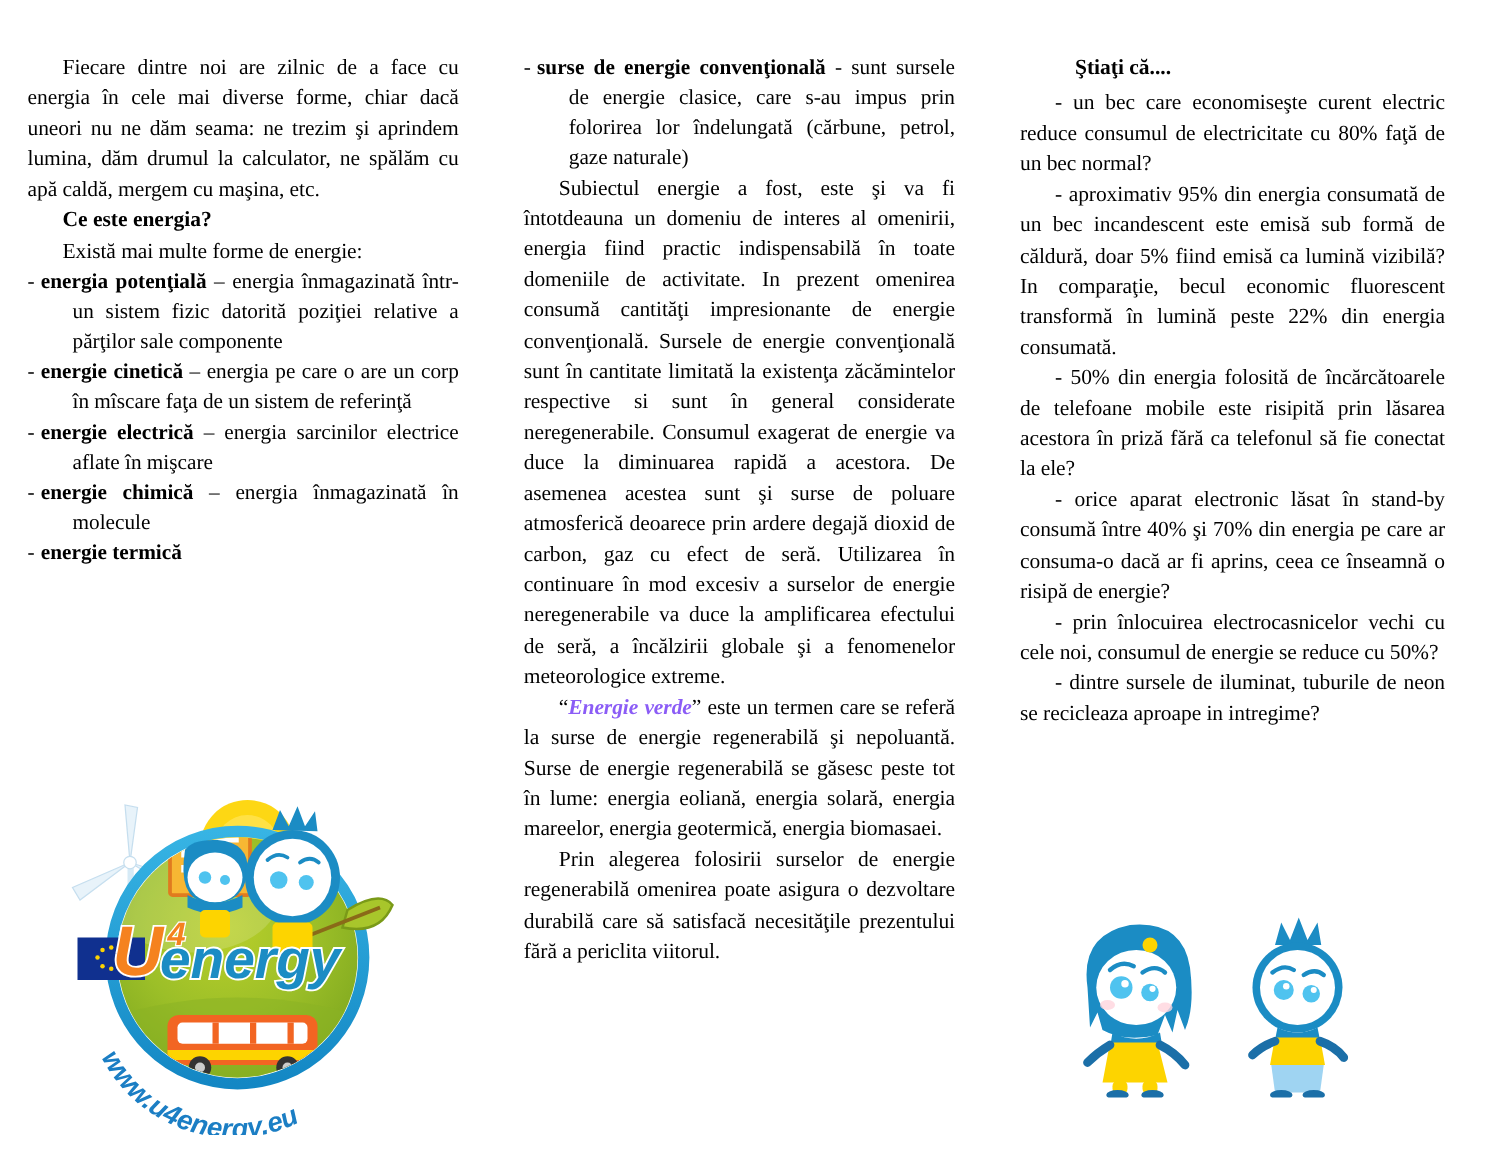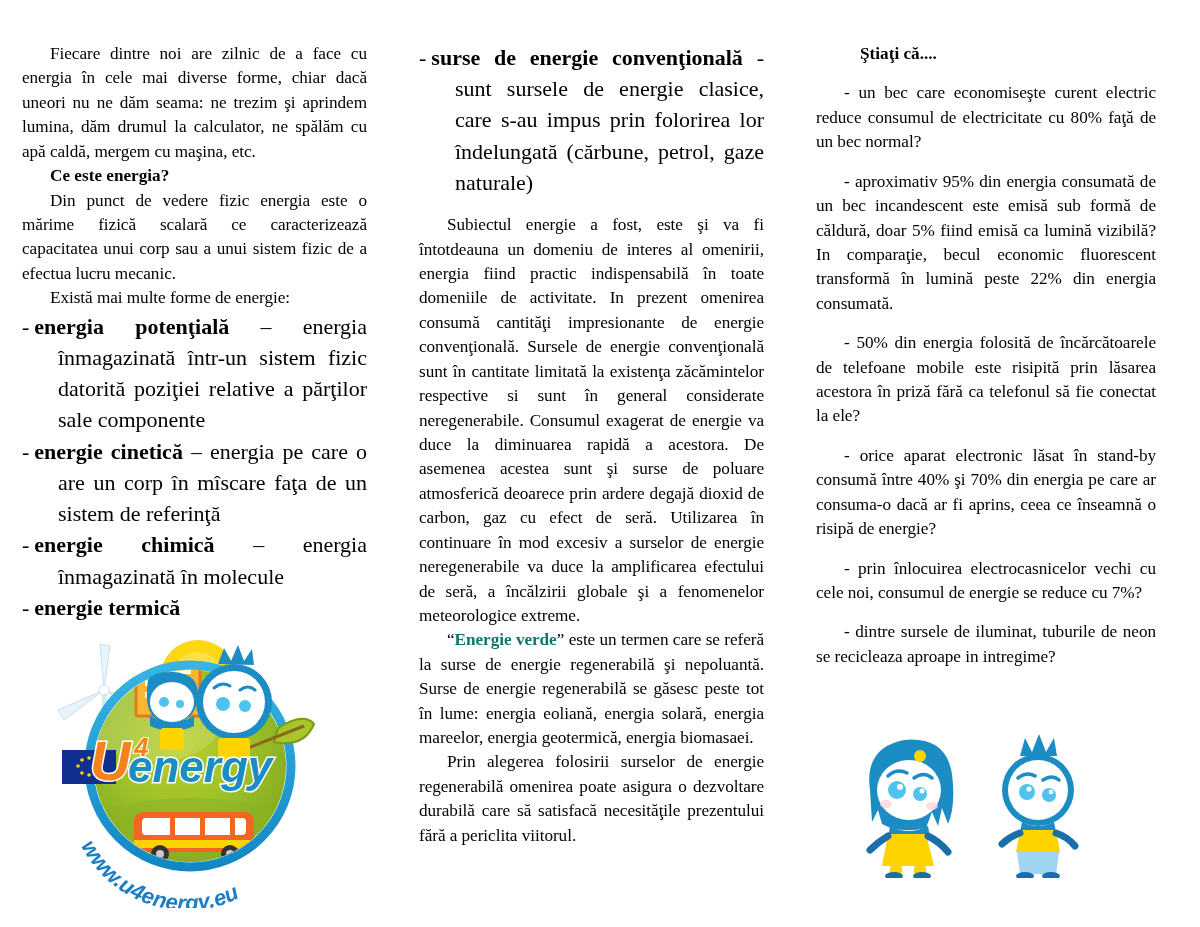--- a/index.html
+++ b/index.html
@@ -37,50 +37,50 @@
 
   p.para {
     margin: 0;
     text-align: justify;
     text-indent: 28px;
     font-size: 17.2px;
     line-height: 1.42;
     letter-spacing: -0.05px;
   }
   p.para.noindent { text-indent: 0; }
-  p.gap { margin-top: 15px; }
+  p.gap { }
 
   h2.heading {
     margin: 0;
     font-size: 17.2px;
     line-height: 1.42;
     font-weight: bold;
     text-indent: 28px;
     text-align: left;
   }
   h2.heading.col3 { text-indent: 44px; margin-bottom: 4px; }
 
   ul.dashlist {
     margin: 0;
     padding: 0;
     list-style: none;
   }
   ul.dashlist li {
-    font-size: 22px;
+    font-size: 17px;
     line-height: 1.42;
     text-align: justify;
     padding-left: 36px;
     text-indent: -36px;
     margin: 0;
   }
   ul.dashlist li .dash { padding-right: 5px; }
   ul.dashlist li b { font-weight: bold; }
 
   .italic { font-style: italic; }
-  .green-bold { color: #0f766e; font-weight: bold; }
+  .green-bold { color: #8b5cf6; font-weight: bold; font-style: italic; }
 
   
   .logo-wrap {
     position: absolute;
     left: 42px;
     top: 616px;
     width: 290px;
     height: 292px;
   }
   .logo-svg { display: block; }
@@ -101,27 +101,27 @@
 
   <div class="columns">
 
     <div class="col">
 
       <p class="para">Fiecare dintre noi are zilnic de a face cu energia în cele mai diverse forme, chiar dacă uneori nu ne dăm seama: ne trezim şi aprindem lumina, dăm drumul la calculator, ne spălăm cu apă caldă, mergem cu maşina, etc.</p>
 
       <h2 class="heading">Ce este energia?</h2>
 
 
-      <p class="para">Din punct de vedere fizic energia este o mărime fizică scalară ce caracterizează capacitatea unui corp sau a unui sistem fizic de a efectua lucru mecanic.</p>
 
       <p class="para">Există mai multe forme de energie:</p>
 
       <ul class="dashlist">
         <li><span class="dash">-</span><b>energia potenţială</b><span> – energia înmagazinată într-un sistem fizic datorită poziţiei relative a părţilor sale componente</span></li>
         <li><span class="dash">-</span><b>energie cinetică</b><span> – energia pe care o are un corp în mîscare faţa de un sistem de referinţă</span></li>
+        <li><span class="dash">-</span><b>energie electrică</b><span> – energia sarcinilor electrice aflate în mişcare</span></li>
         <li><span class="dash">-</span><b>energie chimică</b><span> – energia înmagazinată în molecule</span></li>
         <li><span class="dash">-</span><b>energie termică</b><span></span></li>
       </ul>
     </div>
 
     <div class="col">
 
 
       <ul class="dashlist">
         <li><span class="dash">-</span><b>surse de energie convenţională</b><span> - sunt sursele de energie clasice, care s-au impus prin folorirea lor îndelungată (cărbune, petrol, gaze naturale)</span></li>
@@ -135,21 +135,21 @@
     </div>
 
     <div class="col col-3">
 
       <h2 class="heading col3">Ştiaţi că....</h2>
 
       <p class="para gap">- un bec care economiseşte curent electric reduce consumul de electricitate cu 80% faţă de un bec normal?</p>
       <p class="para gap">- aproximativ 95% din energia consumată de un bec incandescent este emisă sub formă de căldură, doar 5% fiind emisă ca lumină vizibilă? In comparaţie, becul economic fluorescent transformă în lumină peste 22% din energia consumată.</p>
       <p class="para gap">- 50% din energia folosită de încărcătoarele de telefoane mobile este risipită prin lăsarea acestora în priză fără ca telefonul să fie conectat la ele?</p>
       <p class="para gap">- orice aparat electronic lăsat în stand-by consumă între 40% şi 70% din energia pe care ar consuma-o dacă ar fi aprins, ceea ce înseamnă o risipă de energie?</p>
-      <p class="para gap">- prin înlocuirea electrocasnicelor vechi cu cele noi, consumul de energie se reduce cu 7%?</p>
+      <p class="para gap">- prin înlocuirea electrocasnicelor vechi cu cele noi, consumul de energie se reduce cu 50%?</p>
       <p class="para gap">- dintre sursele de iluminat, tuburile de neon se recicleaza aproape in intregime?</p>
     </div>
 
   </div>
 
   <div class="logo-wrap">
     <svg class="logo-svg" width="290" height="292" viewBox="0 0 290 292" xmlns="http://www.w3.org/2000/svg">
       <defs>
         <radialGradient id="globeGrad" cx="45%" cy="38%" r="68%">
           <stop offset="0%" stop-color="#b9cf2a"></stop>

